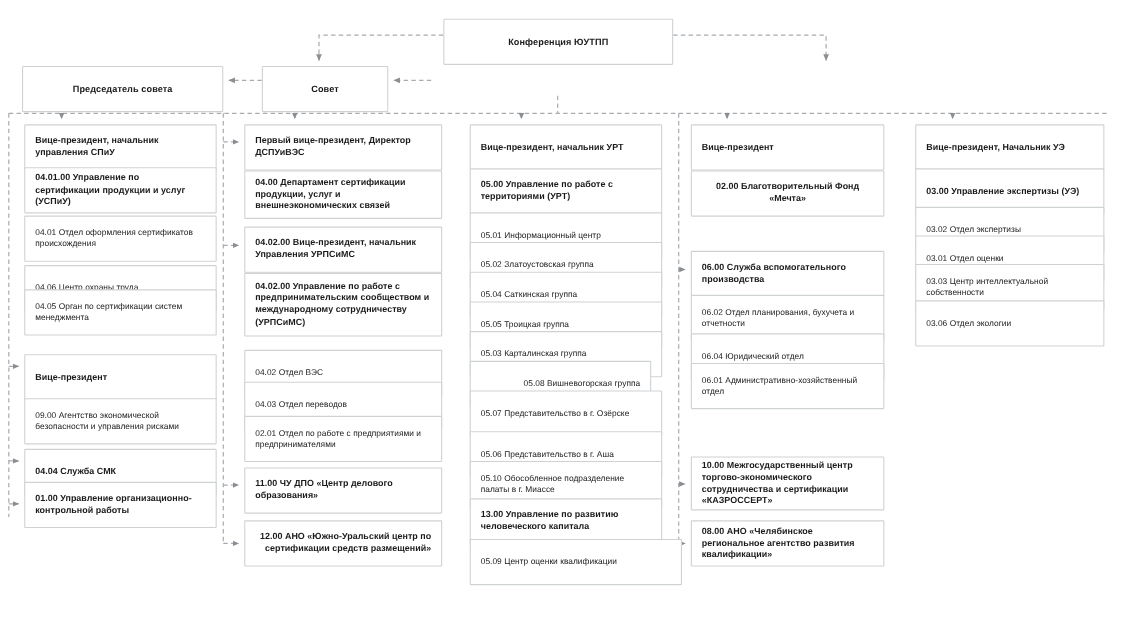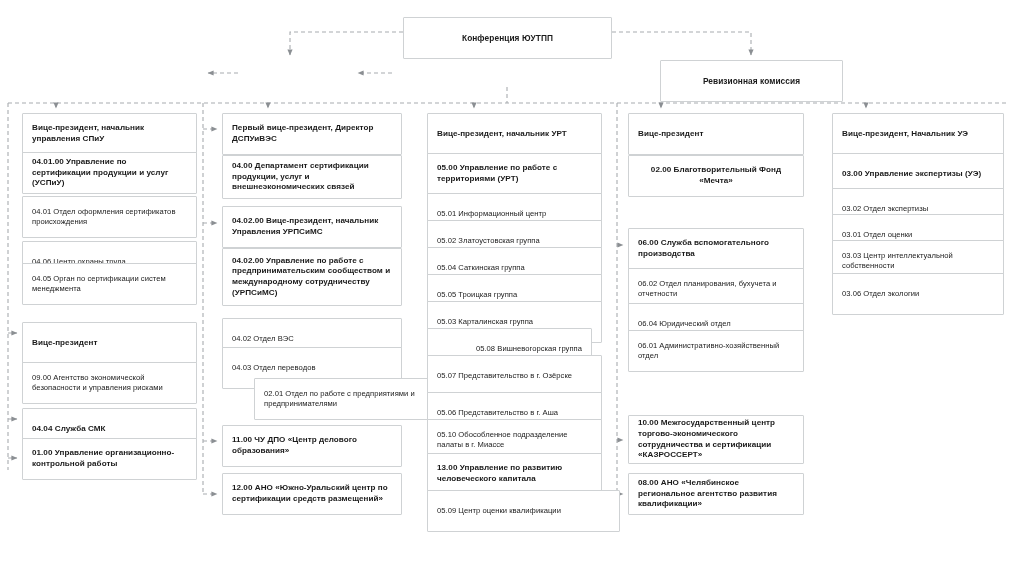--- a/index.html
+++ b/index.html
@@ -95,22 +95,25 @@
       <path d="M617,494 L623,494" marker-end="url(#ar)"></path>
 
       <path d="M109,344 L109,360" marker-end="url(#ar)"></path>
 
     </g>
   </svg>
 
   <div class="node center top" style="left:403px;top:17px;width:209px;height:30px;">
     <span class="t">Конференция ЮУТПП</span>
   </div>
-  <div class="node center top" style="left:660px;top:60px;width:183px;height:27px;">
-    <span class="t">Ревизионная комиссия</span>
+  <div class="node center top" style="left:20px;top:60px;width:183px;height:27px;">
+    <span class="t">Председатель совета</span>
+  </div>
+  <div class="node center top" style="left:238px;top:60px;width:115px;height:27px;">
+    <span class="t">Совет</span>
   </div>
 
   <div id="cols">
       <div class="node bold s12" style="left: 22px; top: 113px; width: 175px; height: 33px;">
         <span class="t">Вице-президент, начальник управления СПиУ</span>
       </div>
       <div class="node bold s12" style="left: 22px; top: 152px; width: 175px; height: 38px;">
         <span class="t">04.01.00 Управление по сертификации продукции и услуг (УСПиУ)</span>
       </div>
       <div class="node s11" style="left: 22px; top: 196px; width: 175px; height: 40px;">
@@ -145,27 +148,27 @@
       </div>
       <div class="node bold s12" style="left: 222px; top: 248px; width: 180px; height: 58px;">
         <span class="t">04.02.00 Управление по работе с предпринимательским сообществом и международному сотрудничеству (УРПСиМС)</span>
       </div>
       <div class="node s11" style="left: 222px; top: 318px; width: 180px; height: 22px;">
         <span class="t">04.02 Отдел ВЭС</span>
       </div>
       <div class="node s11" style="left: 222px; top: 347px; width: 180px; height: 22px;">
         <span class="t">04.03 Отдел переводов</span>
       </div>
-      <div class="node s11" style="left: 222px; top: 378px; width: 180px; height: 38px; margin-left: 32px;">
+      <div class="node s11" style="left: 222px; top: 378px; width: 180px; height: 38px;">
         <span class="t">02.01 Отдел по работе с предприятиями и предпринимателями</span>
       </div>
       <div class="node bold s12" style="left: 222px; top: 425px; width: 180px; height: 32px;">
         <span class="t">11.00 ЧУ ДПО «Центр делового образования»</span>
       </div>
-      <div class="node bold s12" style="left: 222px; top: 473px; width: 180px; height: 42px;">
+      <div class="node bold s12" style="left: 222px; top: 473px; width: 180px; height: 42px; text-align: right;">
         <span class="t">12.00 АНО «Южно-Уральский центр по сертификации средств размещений»</span>
       </div>
       <div class="node bold s12" style="left: 427px; top: 113px; width: 175px; height: 33px;">
         <span class="t">Вице-президент, начальник УРТ</span>
       </div>
       <div class="node bold s12" style="left: 427px; top: 153px; width: 175px; height: 34px;">
         <span class="t">05.00 Управление по работе с территориями (УРТ)</span>
       </div>
       <div class="node s11" style="left: 427px; top: 193px; width: 175px; height: 20px;">
         <span class="t">05.01 Информационный центр</span>

